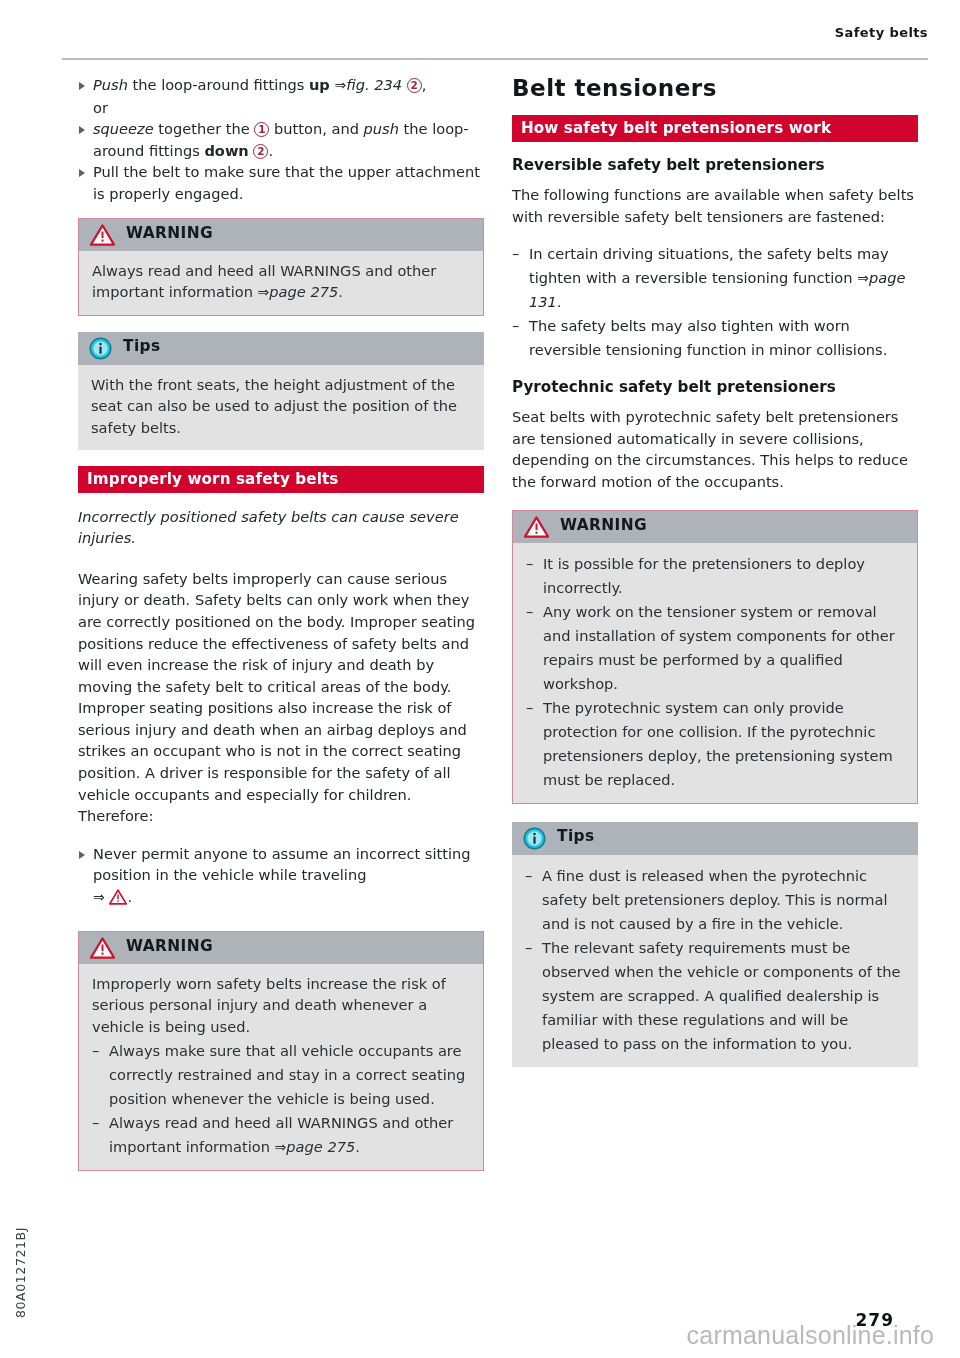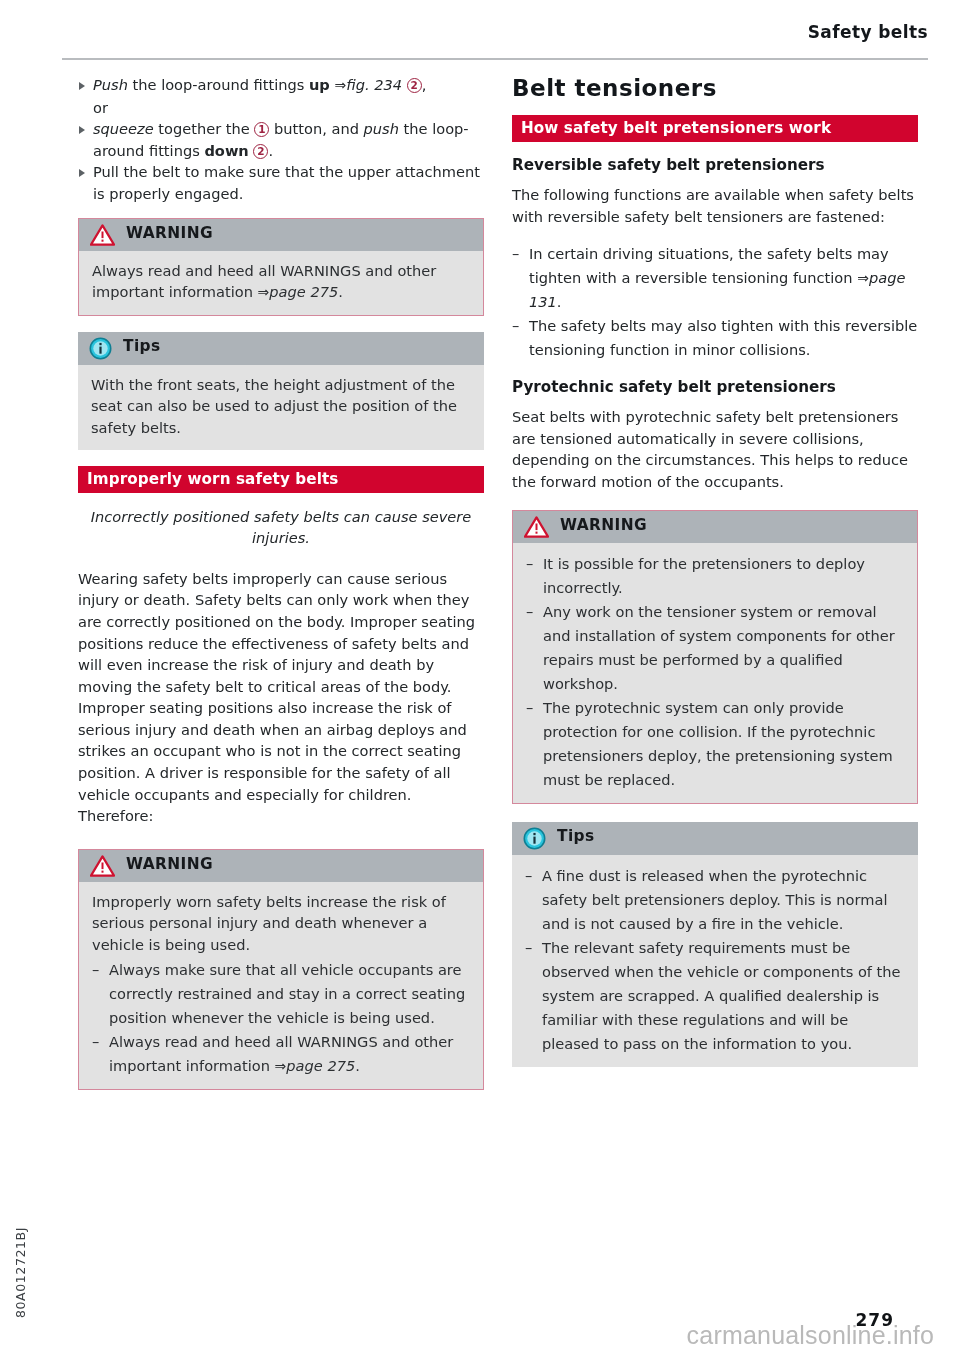--- a/index.html
+++ b/index.html
@@ -12,42 +12,42 @@
     overflow: hidden;
   }
   .page { position: relative; width: 960px; height: 1358px; }
 
   
   .header {
     position: absolute; left: 62px; top: 22px; width: 866px;
     text-align: right;
   }
   .header-title {
-    font-size: 17px; font-weight: bold; letter-spacing: .4px;
+    font-size: 13px; font-weight: bold; letter-spacing: .4px;
     color: #13171b;
     text-align: right;
   }
   .header-rule {
     position: absolute; left: 62px; top: 58px; width: 866px; height: 2px;
     background: #b9bcbf;
   }
 
   
   .col {
     position: absolute; top: 74px; width: 406px;
   }
   .col-left  { left: 78px; }
   .col-right { left: 512px; }
 
   
   p { margin: 0 0 11px 0; }
   .body-text {
     font-size: 14.6px; line-height: 21.6px; color: #23272a;
   }
-  .italic { font-style: italic; text-align: center; }
+  .italic { font-style: italic; }
   .bold { font-weight: bold; }
 
   
   .blist { margin: 0 0 2px 0; padding: 0; list-style: none; }
   .blist li {
     position: relative; padding-left: 15px;
     font-size: 14.6px; line-height: 21.6px; color: #23272a;
     margin-bottom: 0px;
   }
   .blist li::before {
@@ -198,20 +198,31 @@
         <p class="body-text">With the front seats, the height adjustment of the seat can also be used to adjust the position of the safety belts.</p>
       </div>
     </div>
 
     <div class="section-bar">Improperly worn safety belts</div>
 
     <p class="body-text italic" style="margin-bottom:19px;">Incorrectly positioned safety belts can cause severe injuries.</p>
 
     <p class="body-text" style="margin-bottom:16px;">Wearing safety belts improperly can cause serious injury or death. Safety belts can only work when they are correctly positioned on the body. Improper seating positions reduce the effectiveness of safety belts and will even increase the risk of injury and death by moving the safety belt to critical areas of the body. Improper seating positions also increase the risk of serious injury and death when an airbag deploys and strikes an occupant who is not in the correct seating position. A driver is responsible for the safety of all vehicle occupants and especially for children. Therefore:</p>
 
+    <ul class="blist">
+      <li>
+        <span>Never permit anyone to assume an incorrect sitting position in the vehicle while traveling</span><br>
+        <span class="refarrow">⇒</span>
+        <svg class="tri-icon inline-tri" style="width:18px;height:16px;" viewBox="0 0 25 22">
+          <path d="M12.5 1.4 L24 20.6 L1 20.6 Z" fill="#ffffff" stroke="#cf1230" stroke-width="2.4" stroke-linejoin="round"></path>
+          <rect x="11.5" y="7.5" width="2" height="6.6" fill="#cf1230"></rect>
+          <rect x="11.5" y="15.6" width="2" height="2.1" fill="#cf1230"></rect>
+        </svg><span>.</span>
+      </li>
+    </ul>
 
     <div class="callout callout-warning" style="margin-top:22px;">
       <div class="callout-head">
         <svg class="tri-icon" viewBox="0 0 25 22">
           <path d="M12.5 1.4 L24 20.6 L1 20.6 Z" fill="#ffffff" stroke="#cf1230" stroke-width="2.2" stroke-linejoin="round"></path>
           <rect x="11.5" y="7.5" width="2" height="6.6" fill="#cf1230"></rect>
           <rect x="11.5" y="15.6" width="2" height="2.1" fill="#cf1230"></rect>
         </svg>
         <span class="callout-head-label">WARNING</span>
       </div>
@@ -231,21 +242,21 @@
     <div class="chapter-heading">Belt tensioners</div>
 
     <div class="section-bar" style="margin-top:0;margin-bottom:14px;">How safety belt pretensioners work</div>
 
     <div class="sub-heading">Reversible safety belt pretensioners</div>
 
     <p class="body-text" style="margin-bottom:15px;">The following functions are available when safety belts with reversible safety belt tensioners are fastened:</p>
 
     <ul class="dlist" style="margin-bottom:16px;">
       <li><span>In certain driving situations, the safety belts may tighten with a reversible tensioning function </span><span class="refarrow">⇒</span><span class="ref">page 131</span><span>.</span></li>
-      <li>The safety belts may also tighten with this reversible tensioning function in minor collisions.</li>
+      <li>The safety belts may also tighten with worn reversible tensioning function in minor collisions.</li>
     </ul>
 
     <div class="sub-heading">Pyrotechnic safety belt pretensioners</div>
 
     <p class="body-text">Seat belts with pyrotechnic safety belt pretensioners are tensioned automatically in severe collisions, depending on the circumstances. This helps to reduce the forward motion of the occupants.</p>
 
     <div class="callout callout-warning" style="margin-top:17px;">
       <div class="callout-head">
         <svg class="tri-icon" viewBox="0 0 25 22">
           <path d="M12.5 1.4 L24 20.6 L1 20.6 Z" fill="#ffffff" stroke="#cf1230" stroke-width="2.2" stroke-linejoin="round"></path>

